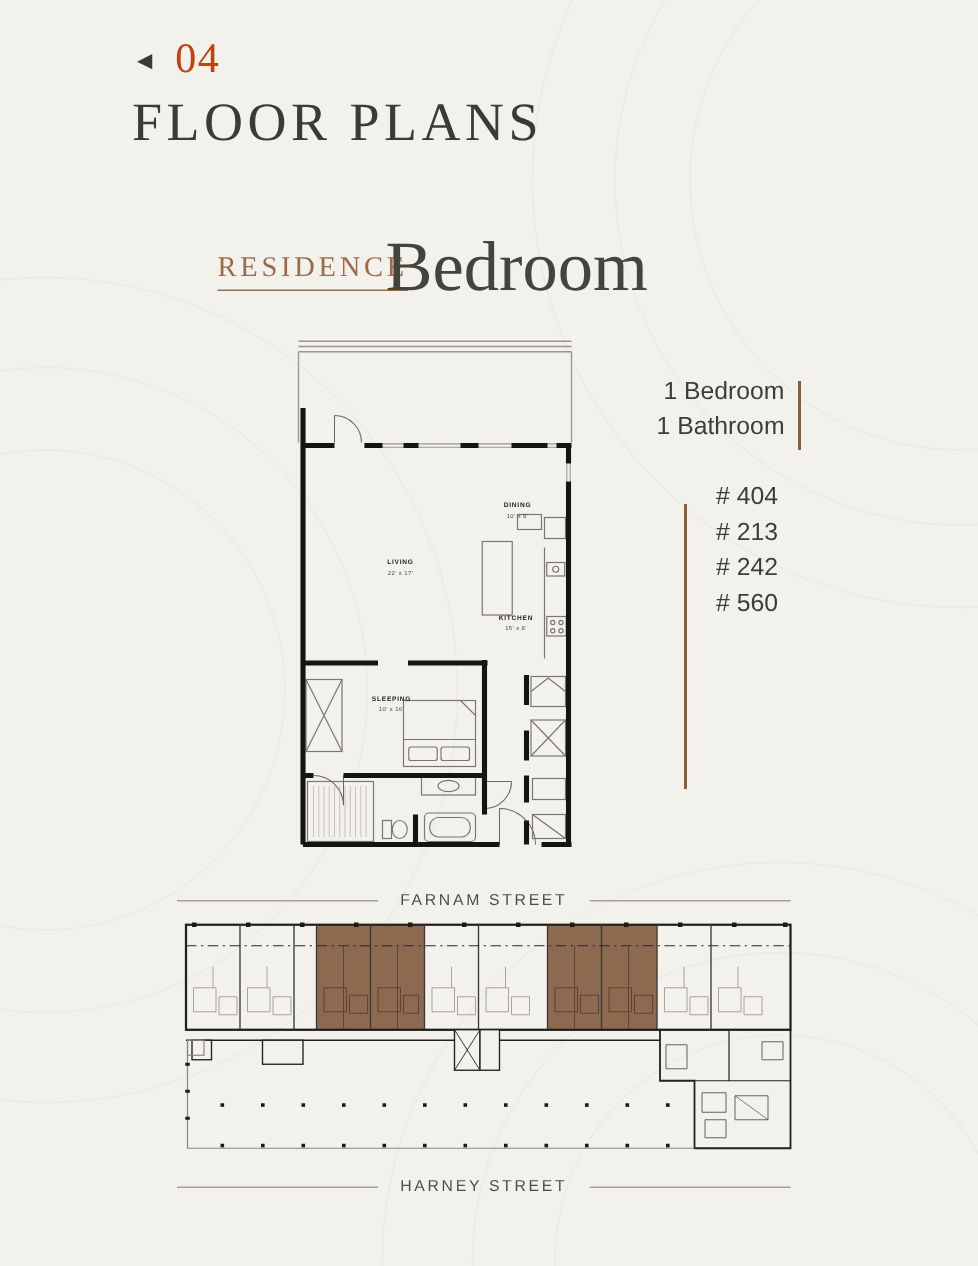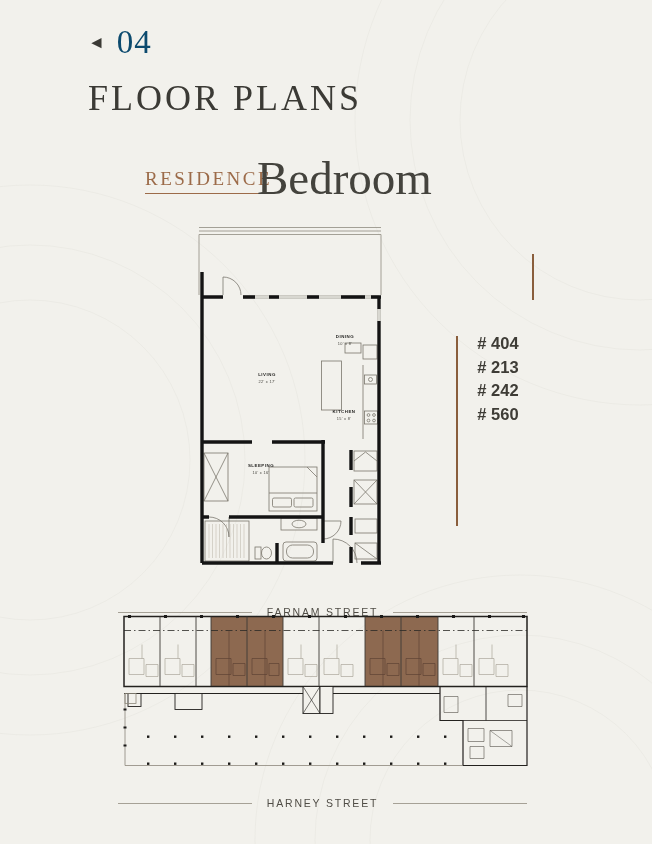--- a/index.html
+++ b/index.html
@@ -7,52 +7,52 @@
     position:relative;width:652px;height:844px;overflow:hidden;
     background:#f2f1ec;
     font-family:"Liberation Sans",sans-serif;
     color:#3e3c36;
   }
   .bg-texture{position:absolute;inset:0;pointer-events:none;}
   
   .header{position:absolute;left:88px;top:24px;}
   .header-row{display:flex;align-items:center;gap:12px;}
   .back-arrow{font-size:17px;color:#3b3a35;line-height:1;cursor:pointer;}
-  .page-number{font-family:"Liberation Serif",serif;font-size:33px;color:#0c4a6e;letter-spacing:1px;}
-  .page-title{font-family:"Liberation Serif",serif;font-size:36px;color:#3b3a35;letter-spacing:3px;margin-top:16px;font-weight:400;}
+  .page-number{font-family:"Liberation Serif",serif;font-size:28px;color:#c2410c;letter-spacing:1px;}
+  .page-title{font-family:"Liberation Serif",serif;font-size:36px;color:#3b3a35;letter-spacing:3px;margin-top:4px;font-weight:400;}
   
   .residence-label{
     position:absolute;left:145px;top:168px;
     font-family:"Liberation Serif",serif;font-size:19px;letter-spacing:2.5px;
     color:#9c6b49;border-bottom:1px solid #9c6b49;padding-bottom:3px;
   }
   .residence-name{
     position:absolute;left:257px;top:151px;
     font-family:"Liberation Serif",serif;font-size:47px;color:#44433d;font-weight:400;
   }
   
   .unit-plan{position:absolute;left:195px;top:225px;width:190px;height:345px;}
   
   .bedbath{
     position:absolute;left:400px;top:250px;width:123px;text-align:right;
     font-size:16.5px;line-height:23px;color:#3e3c36;
   }
   .bedbath-rule{position:absolute;left:532px;top:254px;width:2px;height:46px;background:#8a5e3c;}
   .units-rule{position:absolute;left:456px;top:336px;width:2px;height:190px;background:#8a5e3c;}
   .unit-numbers{
-    position:absolute;left:462px;top:332px;width:72px;text-align:center;
-    font-size:16.5px;line-height:23.5px;color:#3e3c36;font-weight:bold;
+    position:absolute;left:462px;top:320px;width:72px;text-align:center;
+    font-size:16.5px;line-height:23.5px;color:#3e3c36;
   }
   
   .street{
     position:absolute;left:118px;width:409px;display:flex;align-items:center;
     font-size:10.5px;letter-spacing:1.8px;color:#504d46;white-space:nowrap;
   }
   .street .rule{flex:1;height:1px;background:#a6a196;}
-  .street .txt{margin:16px 15px;}
+  .street .txt{margin:4px 15px;}
   .street-top{top:590px;}
   .street-bottom{top:781px;justify-content:center;}
   .site-plan{position:absolute;left:118px;top:608px;width:410px;height:166px;}
   text{font-family:"Liberation Sans",sans-serif;}
   .room-name{font-weight:bold;letter-spacing:.5px;fill:#1f1e1c;}
   .room-dims{fill:#45443e;letter-spacing:.3px;}
 </style>
 </head>
 <body>
 
@@ -172,20 +172,24 @@
       <text class="room-dims" x="150" y="120" font-size="3.9">10' x 8'</text>
       <text class="room-name" x="72" y="151" font-size="4.4">LIVING</text>
       <text class="room-dims" x="72" y="158" font-size="3.9">22' x 17'</text>
       <text class="room-name" x="149" y="188" font-size="4.4">KITCHEN</text>
       <text class="room-dims" x="149" y="195" font-size="3.9">15' x 8'</text>
       <text class="room-name" x="66" y="242" font-size="4.4">SLEEPING</text>
       <text class="room-dims" x="66" y="249" font-size="3.9">10' x 16'</text>
     </g>
   </svg>
 
+  <div class="bedbath">
+    <div>1 Bedroom</div>
+    <div>1 Bathroom</div>
+  </div>
   <div class="bedbath-rule"></div>
   <div class="units-rule"></div>
   <div class="unit-numbers">
     <div># 404</div>
     <div># 213</div>
     <div># 242</div>
     <div># 560</div>
   </div>
 
   <div class="street street-top">

